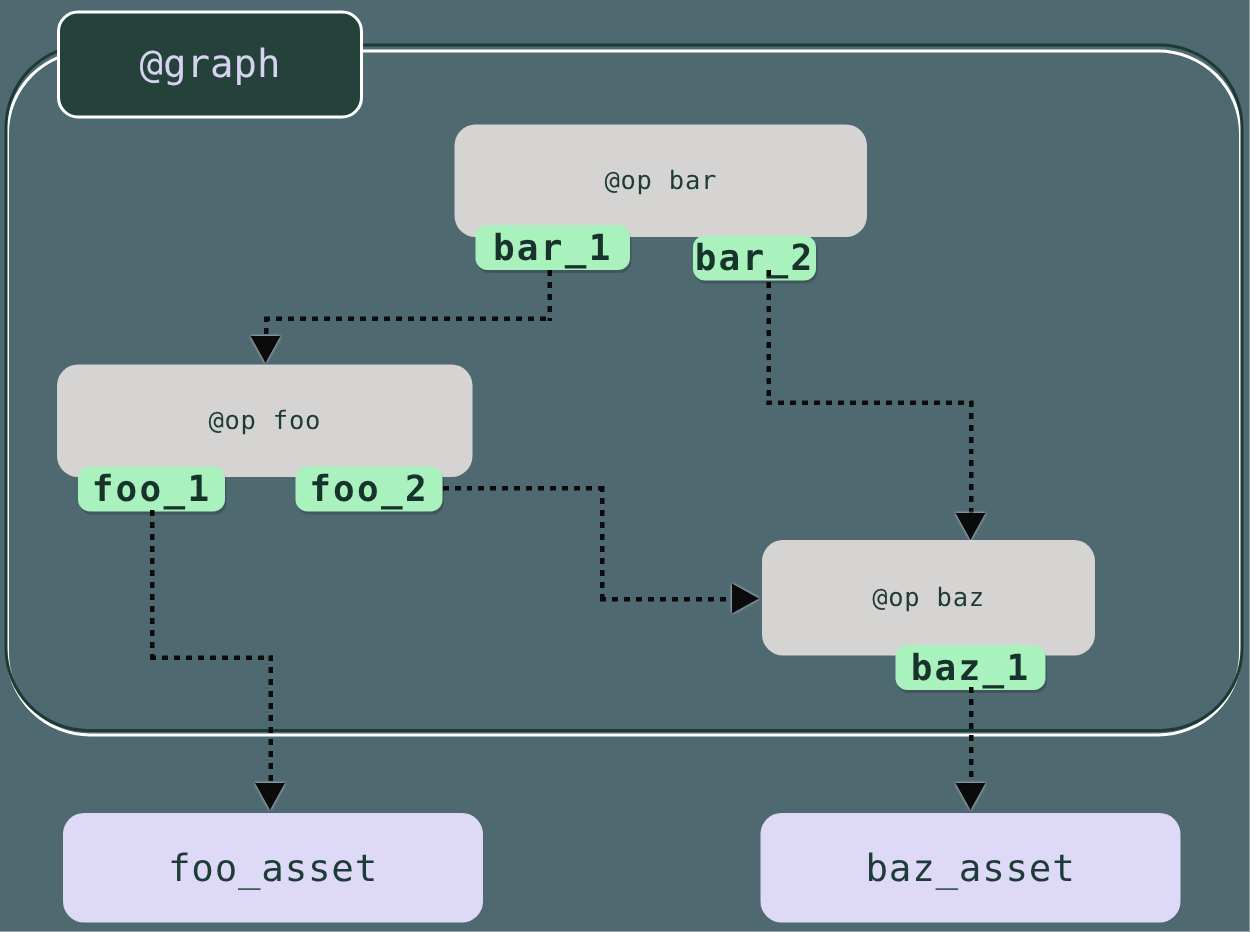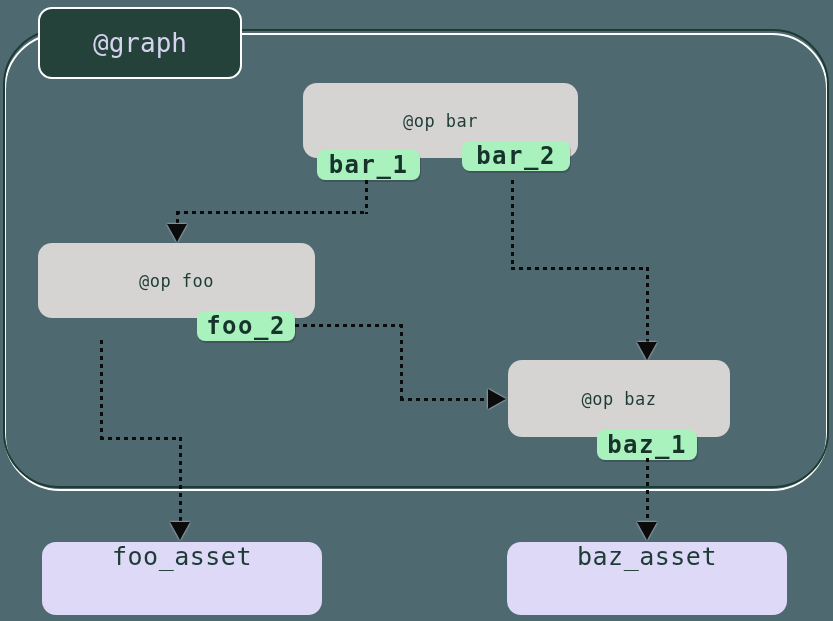--- a/index.html
+++ b/index.html
@@ -79,36 +79,36 @@
     border-radius: 8px;
     color: var(--tag_text);
     font-size: 24px;
     font-weight: 700;
     letter-spacing: 1.5px;
     display: flex; align-items: center; justify-content: center;
     box-shadow: 1px 2px 0 rgba(0,0,0,0.18);
     z-index: 3;
   }
   .tag-bar1 { left: 317px; top: 150px; width: 103px; }
-  .tag-bar2 { left: 462px; top: 141px; width: 108px; }
+  .tag-bar2 { left: 462px; top: 157px; width: 82px; }
   .tag-foo1 { left: 52px;  top: 311px; width: 98px; }
   .tag-foo2 { left: 197px; top: 311px; width: 98px; }
   .tag-baz1 { left: 597px; top: 430px; width: 100px; }
 
   .asset-node {
     position: absolute;
     top: 542px;
     width: 280px; height: 73px;
     background: var(--asset_fill);
     border-radius: 14px;
     color: var(--asset_text);
     font-size: 25px;
     font-weight: 500;
     letter-spacing: 0.5px;
-    display: flex; justify-content: center;
+    display: flex; align-items: center; justify-content: center;
     z-index: 2;
   }
   .asset-foo { left: 42px; }
   .asset-baz { left: 507px; }
 
   
   .seg { position: absolute; z-index: 4; }
   .seg-v {
     width: 3px;
     background-image: repeating-linear-gradient(to bottom, var(--edge) 0 4px, transparent 4px 8px);
@@ -148,20 +148,21 @@
   </div>
   <div class="op-node op-foo">
     <span class="op-title">@op foo</span>
   </div>
   <div class="op-node op-baz">
     <span class="op-title">@op baz</span>
   </div>
 
   <div class="out-tag tag-bar1">bar_1</div>
   <div class="out-tag tag-bar2">bar_2</div>
+  <div class="out-tag tag-foo1">foo_1</div>
   <div class="out-tag tag-foo2">foo_2</div>
   <div class="out-tag tag-baz1">baz_1</div>
 
   <div class="asset-node asset-foo">
     <span>foo_asset</span>
   </div>
   <div class="asset-node asset-baz">
     <span>baz_asset</span>
   </div>
 

